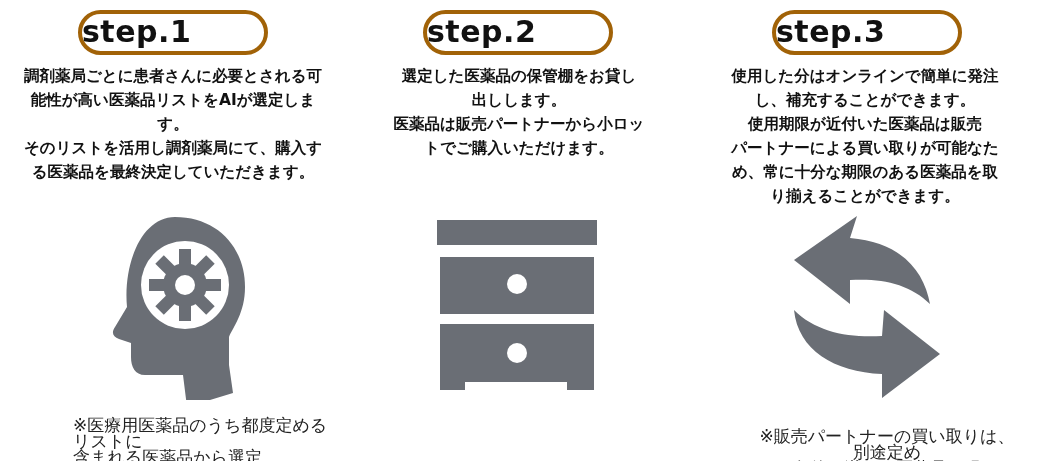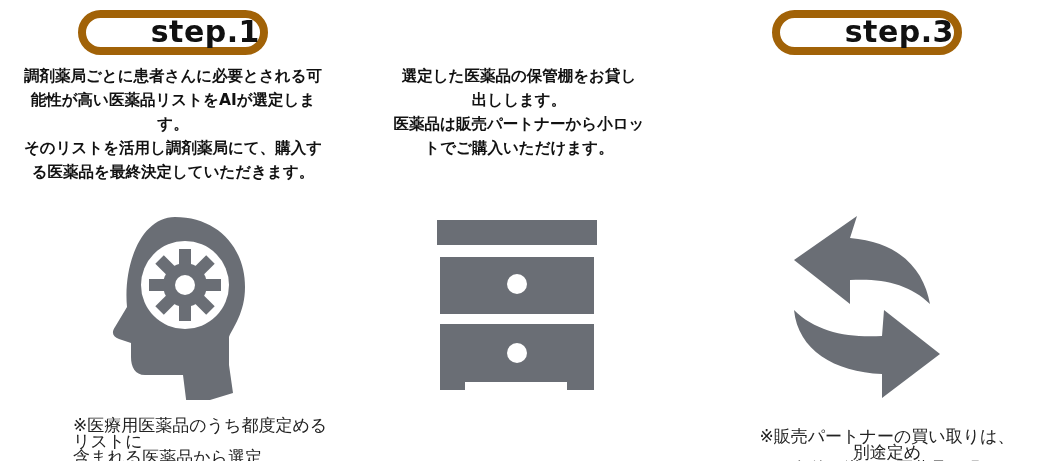--- a/index.html
+++ b/index.html
@@ -1,21 +1,21 @@
 <!DOCTYPE html>
 <html><head>
   <meta charset="utf-8">
   <style>
     html, body { margin: 0; padding: 0; background: #ffffff; }
     body { width: 1038px; height: 461px; position: relative; overflow: hidden;
            font-family: "DejaVu Sans", "Liberation Sans", sans-serif; color: #111; }
     .col { position: absolute; top: 0; height: 461px; }
     .pill { position: absolute; top: 10px; height: 45px; width: 190px; box-sizing: border-box;
-            border: 8px solid #a16207; border-radius: 24px; background: #fff;
-            display: flex; align-items: center; justify-content: flex-end; }
+            border: 4px solid #a16207; border-radius: 24px; background: #fff;
+            display: flex; align-items: center; justify-content: flex-start; }
     .pill span { font-family: "DejaVu Sans", "Liberation Sans", sans-serif; font-weight: bold;
                  font-size: 30px; letter-spacing: 0.5px; color: #111; line-height: 1; margin-top: -2px; }
     .desc { position: absolute; top: 64px; text-align: center; font-weight: bold;
             font-size: 15.5px; line-height: 24px; color: #111; white-space: pre-line; }
     .note { position: absolute; font-size: 17px; line-height: 16px; color: #222; white-space: pre-line; }
     .icon { position: absolute; }
   </style>
 </head>
 <body>
 
@@ -42,38 +42,47 @@
       <rect x="-6" y="-36" width="12" height="16" transform="rotate(225)"></rect>
       <rect x="-6" y="-36" width="12" height="16" transform="rotate(315)"></rect>
     </g>
     <circle cx="80" cy="70" r="10" fill="#ffffff"></circle>
   </svg>
   <div class="note" style="left:73px; top:417px; width:270px;">※医療用医薬品のうち都度定めるリストに
 含まれる医薬品から選定</div>
 </div>
 
 <div class="col" style="left:346px; width:346px;">
+  <div class="pill" style="left:77px;">
+    <span>step.2</span>
+  </div>
   <div class="desc" style="left:8px; width:330px;">選定した医薬品の保管棚をお貸し
 出しします。
 医薬品は販売パートナーから小ロッ
 トでご購入いただけます。</div>
   <svg class="icon" style="left:91px; top:220px;" width="162" height="172" viewBox="0 0 162 172">
     <rect x="0" y="0" width="160" height="25" fill="#6a6e75"></rect>
     <rect x="3" y="37" width="154" height="57" fill="#6a6e75"></rect>
     <circle cx="80" cy="64" r="10" fill="#ffffff"></circle>
     <rect x="3" y="104" width="154" height="66" fill="#6a6e75"></rect>
     <circle cx="80" cy="133" r="10" fill="#ffffff"></circle>
     <rect x="28" y="162" width="102" height="10" fill="#ffffff"></rect>
   </svg>
 </div>
 
 <div class="col" style="left:692px; width:346px;">
   <div class="pill" style="left:80px;">
     <span>step.3</span>
   </div>
+  <div class="desc" style="left:8px; width:330px;">使用した分はオンラインで簡単に発注
+し、補充することができます。
+使用期限が近付いた医薬品は販売
+パートナーによる買い取りが可能なた
+め、常に十分な期限のある医薬品を取
+り揃えることができます。</div>
   <svg class="icon" style="left:100px; top:212px;" width="150" height="190" viewBox="0 0 150 190">
 
     <path fill="#6a6e75" d="M65 4 L2 48 L58 92 L58 68 C90 66 118 72 138 92 C132 58 108 30 58 26 Z"></path>
 
     <path fill="#6a6e75" d="M2 98 C6 138 42 160 90 162 L90 186 L148 142 L92 98 L90 124 C56 126 24 120 2 98 Z"></path>
   </svg>
   <div class="note" style="left:60px; top:428px; width:270px; text-align:center;">※販売パートナーの買い取りは、別途定め
 る条件を満たす医薬品に限る</div>
 </div>
 

